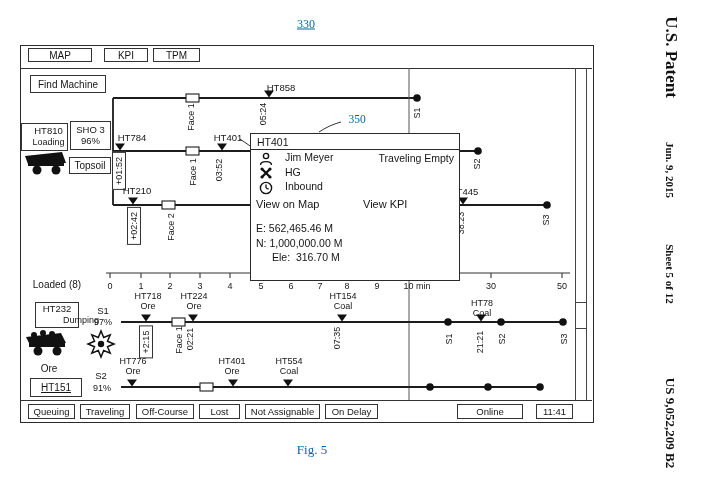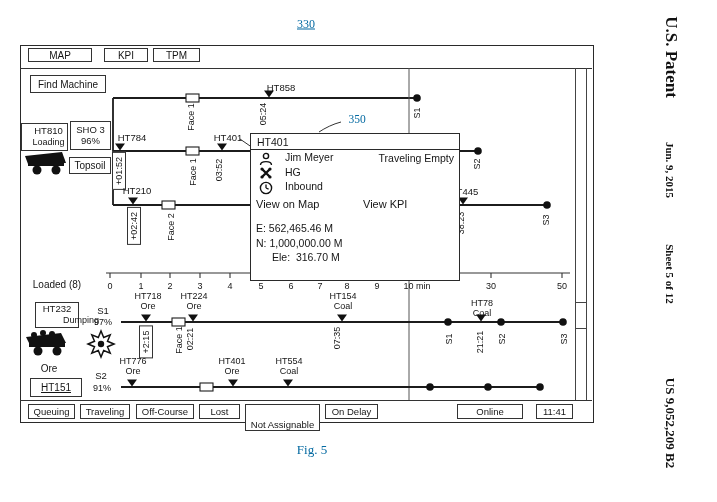--- a/index.html
+++ b/index.html
@@ -266,21 +266,21 @@
     </div>
   <div class="sbtn" style="left:80px;top:404px;width:50px;height:15px;">
       <span>Traveling</span>
     </div>
   <div class="sbtn" style="left:136px;top:404px;width:58px;height:15px;">
       <span>Off-Course</span>
     </div>
   <div class="sbtn" style="left:199px;top:404px;width:41px;height:15px;">
       <span>Lost</span>
     </div>
-  <div class="sbtn" style="left:245px;top:404px;width:75px;height:27px;align-items:flex-end;">
+  <div class="sbtn" style="left:245px;top:404px;width:75px;height:15px;">
       <span>Not Assignable</span>
     </div>
   <div class="sbtn" style="left:325px;top:404px;width:53px;height:15px;">
       <span>On Delay</span>
     </div>
   <div class="sbtn" style="left:457px;top:404px;width:66px;height:15px;">
       <span>Online</span>
     </div>
   <div class="sbtn" style="left:536px;top:404px;width:37px;height:15px;">
       <span>11:41</span>

